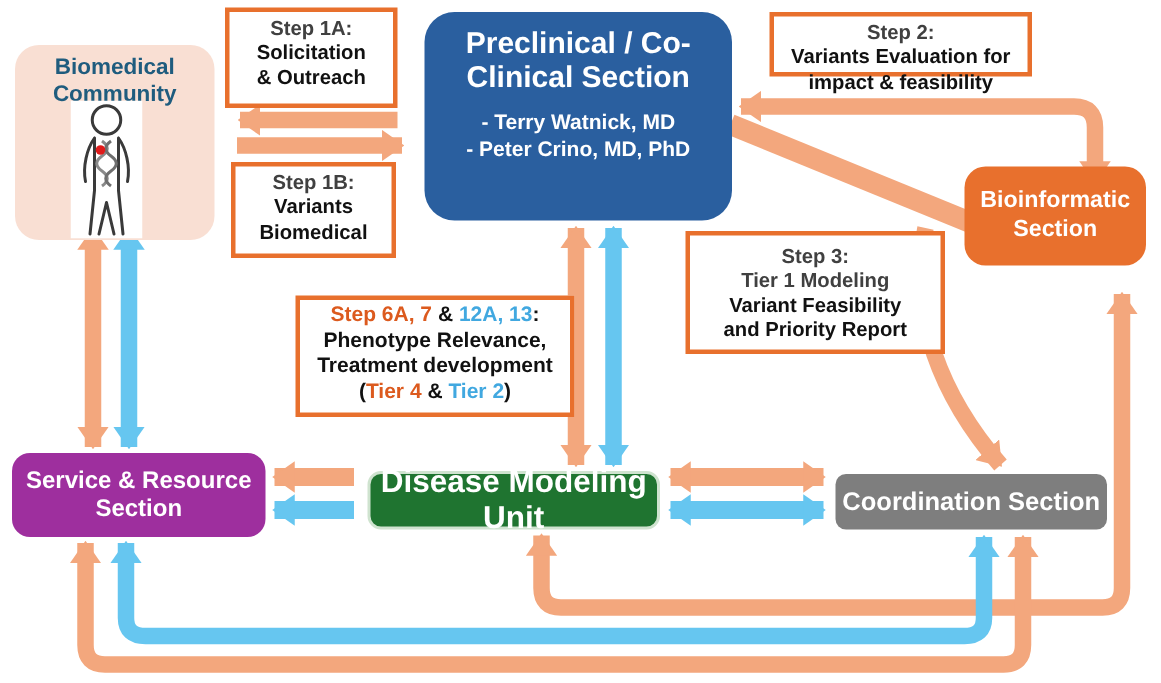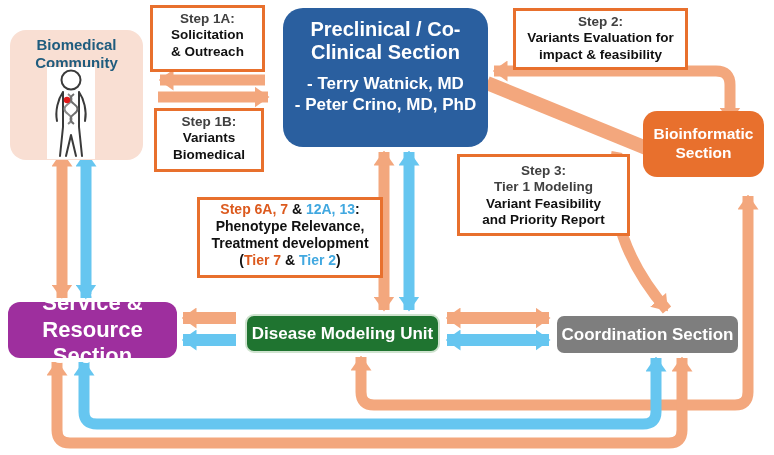--- a/index.html
+++ b/index.html
@@ -14,34 +14,34 @@
   .seg-orange{color:#DC5A1E;}
   .seg-blue{color:#41A8E0;}
   .seg-black{color:#111;}
 
   #biomedical{left:10px;top:30px;width:133px;height:130px;background:#F9DFD3;border-radius:16px;}
   #biomedical .lbl{color:#1F5C7E;font-size:15px;line-height:1.2;padding-top:6px;}
   #biomedical svg{position:absolute;left:37px;top:37px;}
 
   #step1a{left:150px;top:5px;width:115px;height:67px;}
   #step1b{left:154px;top:108px;width:110px;height:64px;}
-  #step2{left:513px;top:8px;width:175px;height:62px;}
+  #step2{left:513px;top:8px;width:175px;height:43px;}
   #step3{left:457px;top:154px;width:173px;height:82px;padding-top:6px;}
   #step6{left:197px;top:197px;width:186px;height:81px;font-size:14px;padding-top:1px;}
 
   #preclinical{left:283px;top:8px;width:205px;height:139px;background:#2A5F9F;border-radius:20px;color:#fff;padding:10px 8px 0 8px;}
   #preclinical .ttl{font-size:20px;line-height:1.15;text-align:center;}
-  #preclinical .mem{font-size:17px;line-height:1.25;margin-top:9px;text-align:center;}
+  #preclinical .mem{font-size:14px;line-height:1.25;margin-top:9px;text-align:center;}
 
   #bioinformatic{left:643px;top:111px;width:121px;height:66px;background:#E8702D;border-radius:14px;color:#fff;
     font-size:15.5px;line-height:1.2;display:flex;align-items:center;justify-content:center;}
   #service{left:8px;top:302px;width:169px;height:56px;background:#9E2F9E;border-radius:12px;color:#fff;
-    font-size:22px;line-height:1.2;display:flex;align-items:center;justify-content:center;}
+    font-size:16px;line-height:1.2;display:flex;align-items:center;justify-content:center;}
   #dmu{left:245px;top:314px;width:195px;height:39px;background:#1F7430;border:2px solid #cfe3cf;border-radius:9px;color:#fff;
-    font-size:17px;display:flex;align-items:center;justify-content:center;}
+    font-size:21px;display:flex;align-items:center;justify-content:center;}
   #coordination{left:557px;top:316px;width:181px;height:37px;background:#7E7E7E;border-radius:7px;color:#fff;
     font-size:17px;display:flex;align-items:center;justify-content:center;}
 </style>
 </head>
 <body>
 
 <div id="canvas">
 
   <svg id="arrow-layer" width="774" height="455" viewBox="0 0 774 455">
     <defs>
@@ -123,21 +123,21 @@
     <div class="oh">Step 3:</div>
     <div class="oh">Tier 1 Modeling</div>
     <div>Variant Feasibility</div>
     <div>and Priority Report</div>
   </div>
 
   <div class="stepbox" id="step6">
     <div><span class="seg-orange">Step 6A, 7</span><span class="seg-black"> &amp; </span><span class="seg-blue">12A, 13</span><span class="seg-black">:</span></div>
     <div>Phenotype Relevance,</div>
     <div>Treatment development</div>
-    <div><span class="seg-black">(</span><span class="seg-orange">Tier 7</span><span class="seg-black"> &amp; </span><span class="seg-blue">Tier 2</span><span class="seg-black">)</span></div>
+    <div><span class="seg-black">(</span><span class="seg-orange">Tier 4</span><span class="seg-black"> &amp; </span><span class="seg-blue">Tier 2</span><span class="seg-black">)</span></div>
   </div>
 
   <div class="node" id="service">
     <div>Service &amp; Resource Section</div>
   </div>
 
   <div class="node" id="dmu">
     <div>Disease Modeling Unit</div>
   </div>
 

